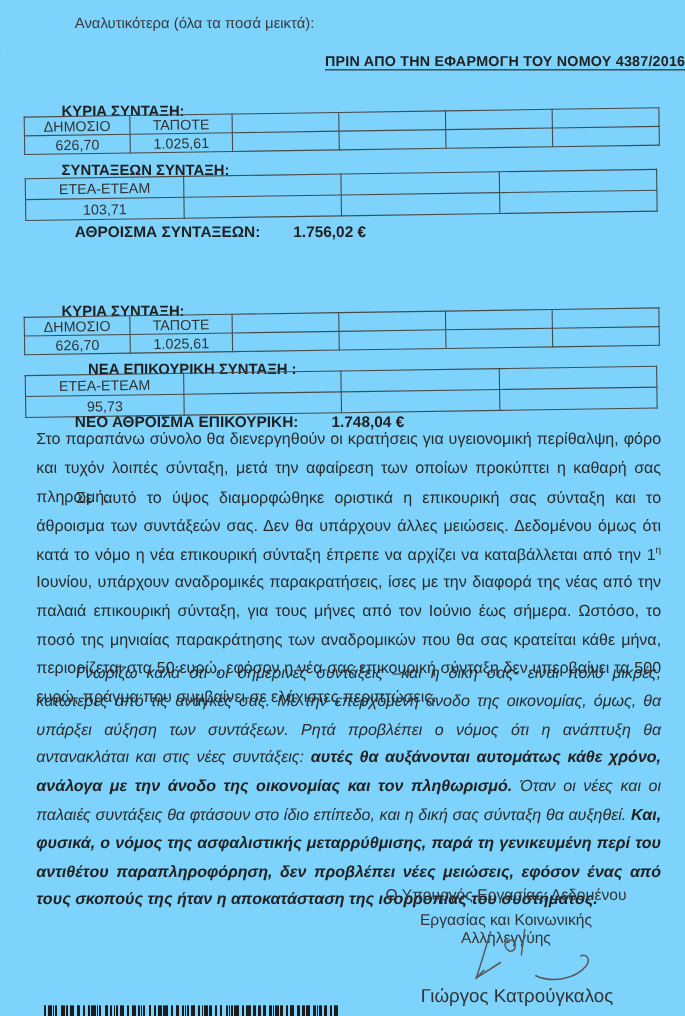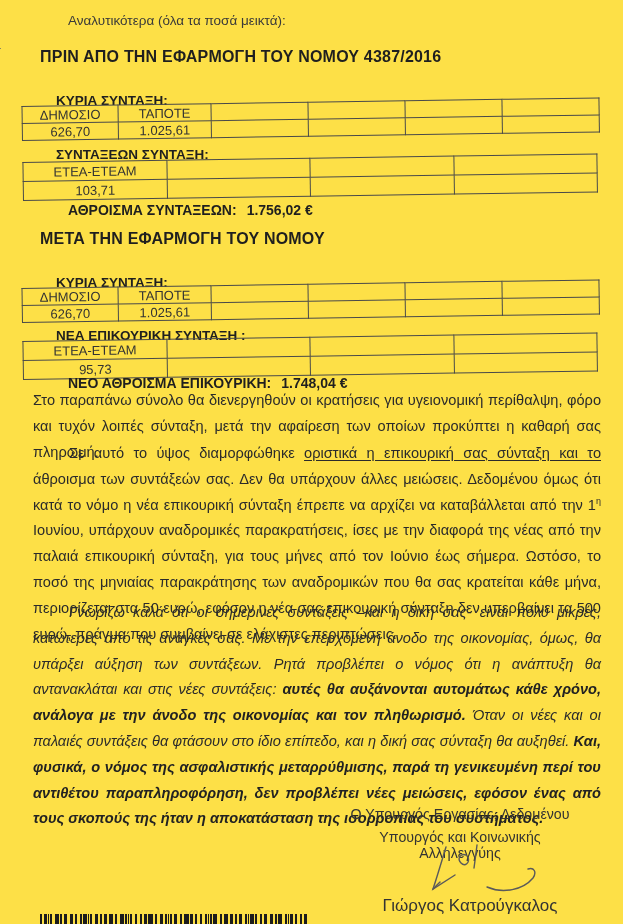--- a/index.html
+++ b/index.html
@@ -1,60 +1,60 @@
 <!DOCTYPE html>
 <html><head>
 <meta charset="utf-8">
 <style>
   html,body{margin:0;padding:0;}
   body{width:623px;height:924px;overflow:hidden;background:#e9e9e7;}
   .page{
     position:relative;width:623px;height:924px;
-    background:#fde047;
+    background:#7dd3fc;
     font-family:"Liberation Sans",sans-serif;
     color:#2e2e2e;
   }
   .abs{position:absolute;}
   .ref-vert{
     top:10px;left:2px;
     transform:rotate(90deg);transform-origin:0 0;
     font-size:9px;letter-spacing:1.5px;color:#6b6b6b;white-space:nowrap;
   }
   .intro{top:13px;left:68px;font-size:13.5px;color:#3a3a3a;}
   .heading{
-    left:40px;width:583px;text-align:left;
-    font-size:16px;font-weight:bold;color:#1f1f1f;
-    text-underline-offset:3px;letter-spacing:.2px;
+    left:40px;width:583px;text-align:right;
+    font-size:13px;font-weight:bold;color:#1f1f1f;
+    text-decoration:underline;text-underline-offset:3px;letter-spacing:.2px;
   }
   .h1{top:48px;}
   .h2{top:230px;}
   .tbl-label{font-size:13.5px;font-weight:bold;color:#1f1f1f;left:56px;}
   .sum-line{left:68px;font-size:14px;font-weight:bold;color:#1f1f1f;}
-  .sum-line .amt{margin-left:10px;}
+  .sum-line .amt{margin-left:30px;}
   table.scan{
     border-collapse:collapse;table-layout:fixed;
     transform:rotate(-0.85deg);transform-origin:left bottom;
   }
   table.scan td{
     border:1px solid #4a4a4a;
     font-size:13px;color:#333;text-align:center;vertical-align:middle;
     padding:0;overflow:hidden;white-space:nowrap;
   }
   .t-main{left:22px;width:578px;}
   .t-main td{height:16px;}
   .t-aux{left:23px;width:575px;}
   .t-aux td{height:18px;}
   .para{
     left:33px;width:568px;
     font-size:14.6px;line-height:25.8px;color:#2b2b2b;
     text-align:justify;
   }
   .indent{text-indent:36px;}
   .seg-b{font-weight:bold;color:#222;}
-  .seg-u{text-decoration:underline;text-underline-offset:2px;}
+  .seg-u{text-underline-offset:2px;}
   sup{font-size:9px;line-height:0;}
   .signer{left:340px;width:240px;text-align:center;font-size:14.2px;color:#333;}
   .sig-name{left:370px;width:200px;text-align:center;font-size:17px;color:#333;}
   .sig-svg{left:425px;top:842px;}
   .barcode{
     left:40px;top:914px;width:270px;height:10px;
     background-image:
       repeating-linear-gradient(90deg,#1c1c1c 0 2px,rgba(0,0,0,0) 2px 5px),
       repeating-linear-gradient(90deg,#1c1c1c 0 1px,rgba(0,0,0,0) 1px 8px),
       repeating-linear-gradient(90deg,rgba(0,0,0,0) 0 4px,#1c1c1c 4px 6px,rgba(0,0,0,0) 6px 13px);
@@ -124,21 +124,20 @@
       <td></td>
       <td></td>
     </tr>
   </tbody>
     </table>
 
   <div class="abs sum-line" style="top:202px;">
     <span>ΑΘΡΟΙΣΜΑ ΣΥΝΤΑΞΕΩΝ:</span><span class="amt">1.756,02 €</span>
   </div>
 
-  <div class="abs heading h2">ΜΕΤΑ ΤΗΝ ΕΦΑΡΜΟΓΗ ΤΟΥ ΝΟΜΟΥ</div>
 
   <div class="abs tbl-label" style="top:275px;">ΚΥΡΙΑ ΣΥΝΤΑΞΗ:</div>
 
   <table class="scan t-main abs" style="top:288px;">
     <colgroup>
         <col style="width:96px">
         <col style="width:93px">
         <col>
         <col>
         <col>
@@ -157,21 +156,21 @@
       <td>626,70</td>
       <td>1.025,61</td>
       <td></td>
       <td></td>
       <td></td>
       <td></td>
     </tr>
   </tbody>
     </table>
 
-  <div class="abs tbl-label" style="top:328px;">ΝΕΑ ΕΠΙΚΟΥΡΙΚΗ ΣΥΝΤΑΞΗ :</div>
+  <div class="abs tbl-label" style="top:328px;margin-left:24px;">ΝΕΑ ΕΠΙΚΟΥΡΙΚΗ ΣΥΝΤΑΞΗ :</div>
 
   <table class="scan t-aux abs" style="top:341px;">
     <colgroup>
         <col style="width:144px">
         <col>
         <col>
         <col>
       </colgroup>
     <tbody>
         <tr>
@@ -198,21 +197,21 @@
   <div class="abs para indent" style="top:441px;">
     <span>Σε αυτό το ύψος διαμορφώθηκε </span><span class="seg-u">οριστικά η επικουρική σας σύνταξη και το</span><span> άθροισμα των συντάξεών σας. Δεν θα υπάρχουν άλλες μειώσεις. Δεδομένου όμως ότι κατά το νόμο η νέα επικουρική σύνταξη έπρεπε να αρχίζει να καταβάλλεται από την 1</span><sup>η</sup><span> Ιουνίου, υπάρχουν αναδρομικές παρακρατήσεις, ίσες με την διαφορά της νέας από την παλαιά επικουρική σύνταξη, για τους μήνες από τον Ιούνιο έως σήμερα. Ωστόσο, το ποσό της μηνιαίας παρακράτησης των αναδρομικών που θα σας κρατείται κάθε μήνα, περιορίζεται στα 50 ευρώ, εφόσον η νέα σας επικουρική σύνταξη δεν υπερβαίνει τα 500 ευρώ, πράγμα που συμβαίνει σε ελάχιστες περιπτώσεις.</span>
   </div>
 
   <div class="abs para indent" style="top:600px;font-style:italic;">
     <span>Γνωρίζω καλά ότι οι σημερινές συντάξεις –και η δική σας- είναι πολύ μικρές, κατώτερες από τις ανάγκες σας. Με την επερχόμενη άνοδο της οικονομίας, όμως, θα υπάρξει αύξηση των συντάξεων.  Ρητά προβλέπει ο νόμος ότι η ανάπτυξη θα αντανακλάται και στις νέες συντάξεις: </span><span class="seg-b">αυτές θα αυξάνονται αυτομάτως κάθε χρόνο, ανάλογα με την άνοδο της οικονομίας και τον πληθωρισμό.</span><span> Όταν οι νέες και οι παλαιές συντάξεις θα φτάσουν στο ίδιο επίπεδο, και η δική σας σύνταξη θα αυξηθεί.  </span><span class="seg-b">Και, φυσικά, ο νόμος της ασφαλιστικής μεταρρύθμισης, παρά τη γενικευμένη περί του αντιθέτου παραπληροφόρηση, δεν προβλέπει νέες μειώσεις, εφόσον ένας από τους σκοπούς της ήταν η αποκατάσταση της ισορροπίας του συστήματος.</span>
   </div>
 
 
   <div class="abs signer" style="top:806px;">Ο Υπουργός Εργασίας, Δεδομένου</div>
-  <div class="abs signer" style="top:829px;">Υπουργός και Κοινωνικής Αλληλεγγύης</div>
+  <div class="abs signer" style="top:829px;">Εργασίας και Κοινωνικής Αλληλεγγύης</div>
 
   <svg class="abs sig-svg" width="135" height="62" viewBox="0 0 135 62">
     <g fill="none" stroke="#5a5a5a" stroke-width="1.4" stroke-linecap="round">
       <path d="M21,5 C17,18 13,32 8,47 L30,33"></path>
       <path d="M8,47 L15,40"></path>
       <path d="M41,13 C35,11 32,17 36,21 C40,25 45,21 43,15"></path>
       <path d="M52,3 C51,11 50,19 49,26"></path>
       <path d="M62,45 C78,52 98,48 108,36 C112,30 109,25 103,27"></path>
     </g>
   </svg>

